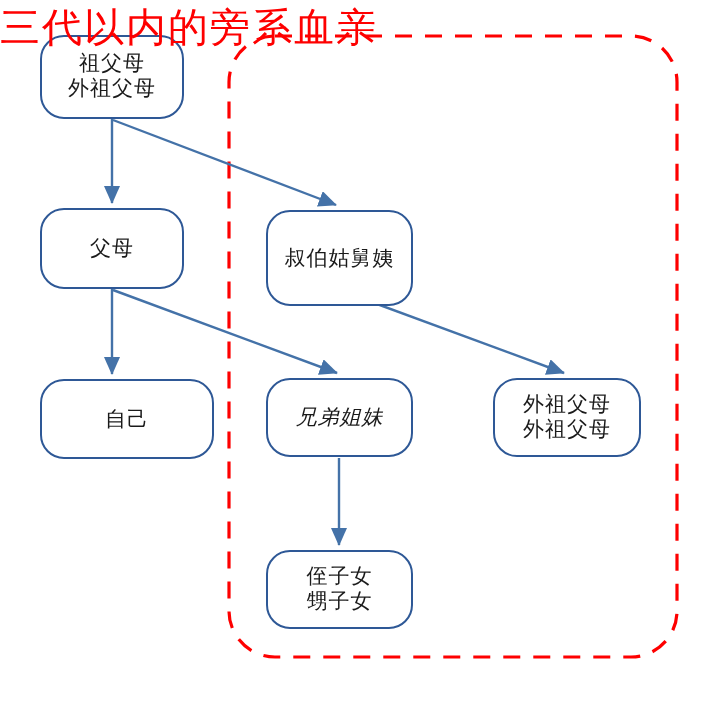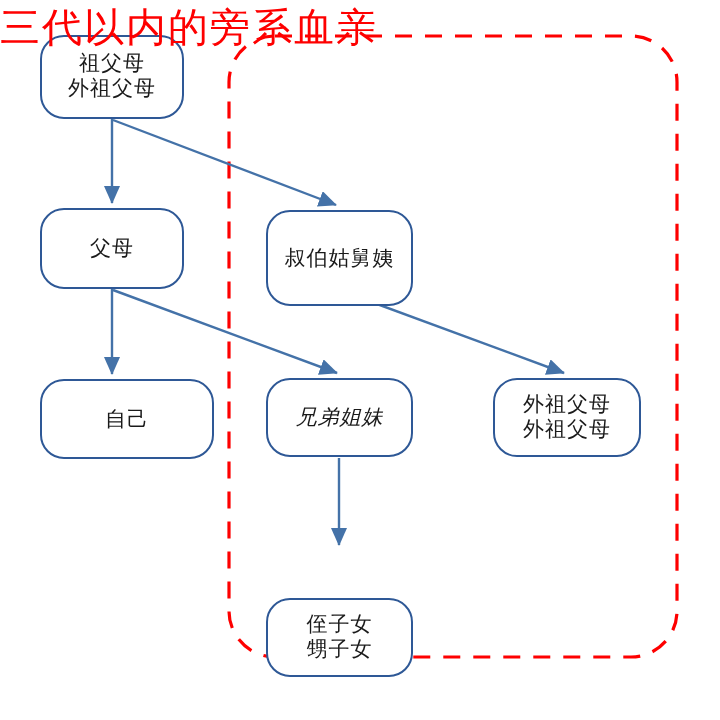--- a/index.html
+++ b/index.html
@@ -55,21 +55,21 @@
     white-space: nowrap;
     z-index: 4;
   }
   
   #node-grandparents { left: 40px;  top: 35px;  width: 144px; height: 84px; }
   #node-parents      { left: 40px;  top: 208px; width: 144px; height: 81px; }
   #node-uncles       { left: 266px; top: 210px; width: 147px; height: 96px; }
   #node-self         { left: 40px;  top: 379px; width: 174px; height: 80px; }
   #node-siblings     { left: 266px; top: 378px; width: 147px; height: 79px; font-style: italic; }
   #node-cousins      { left: 493px; top: 378px; width: 148px; height: 79px; }
-  #node-nephews      { left: 266px; top: 550px; width: 147px; height: 79px; margin-top: 48px; }
+  #node-nephews      { left: 266px; top: 550px; width: 147px; height: 79px; }
 </style>
 </head>
 <body>
 
 <div id="diagram-root">
 
   <svg id="edge-layer" width="720" height="720" viewBox="0 0 720 720">
     <defs>
       <marker id="arrowhead" markerWidth="9" markerHeight="9" refX="7.2" refY="3.4" orient="auto" markerUnits="strokeWidth">
         <path d="M0,0 L7.6,3.4 L0,6.8 z" fill="#4472a8"></path>

